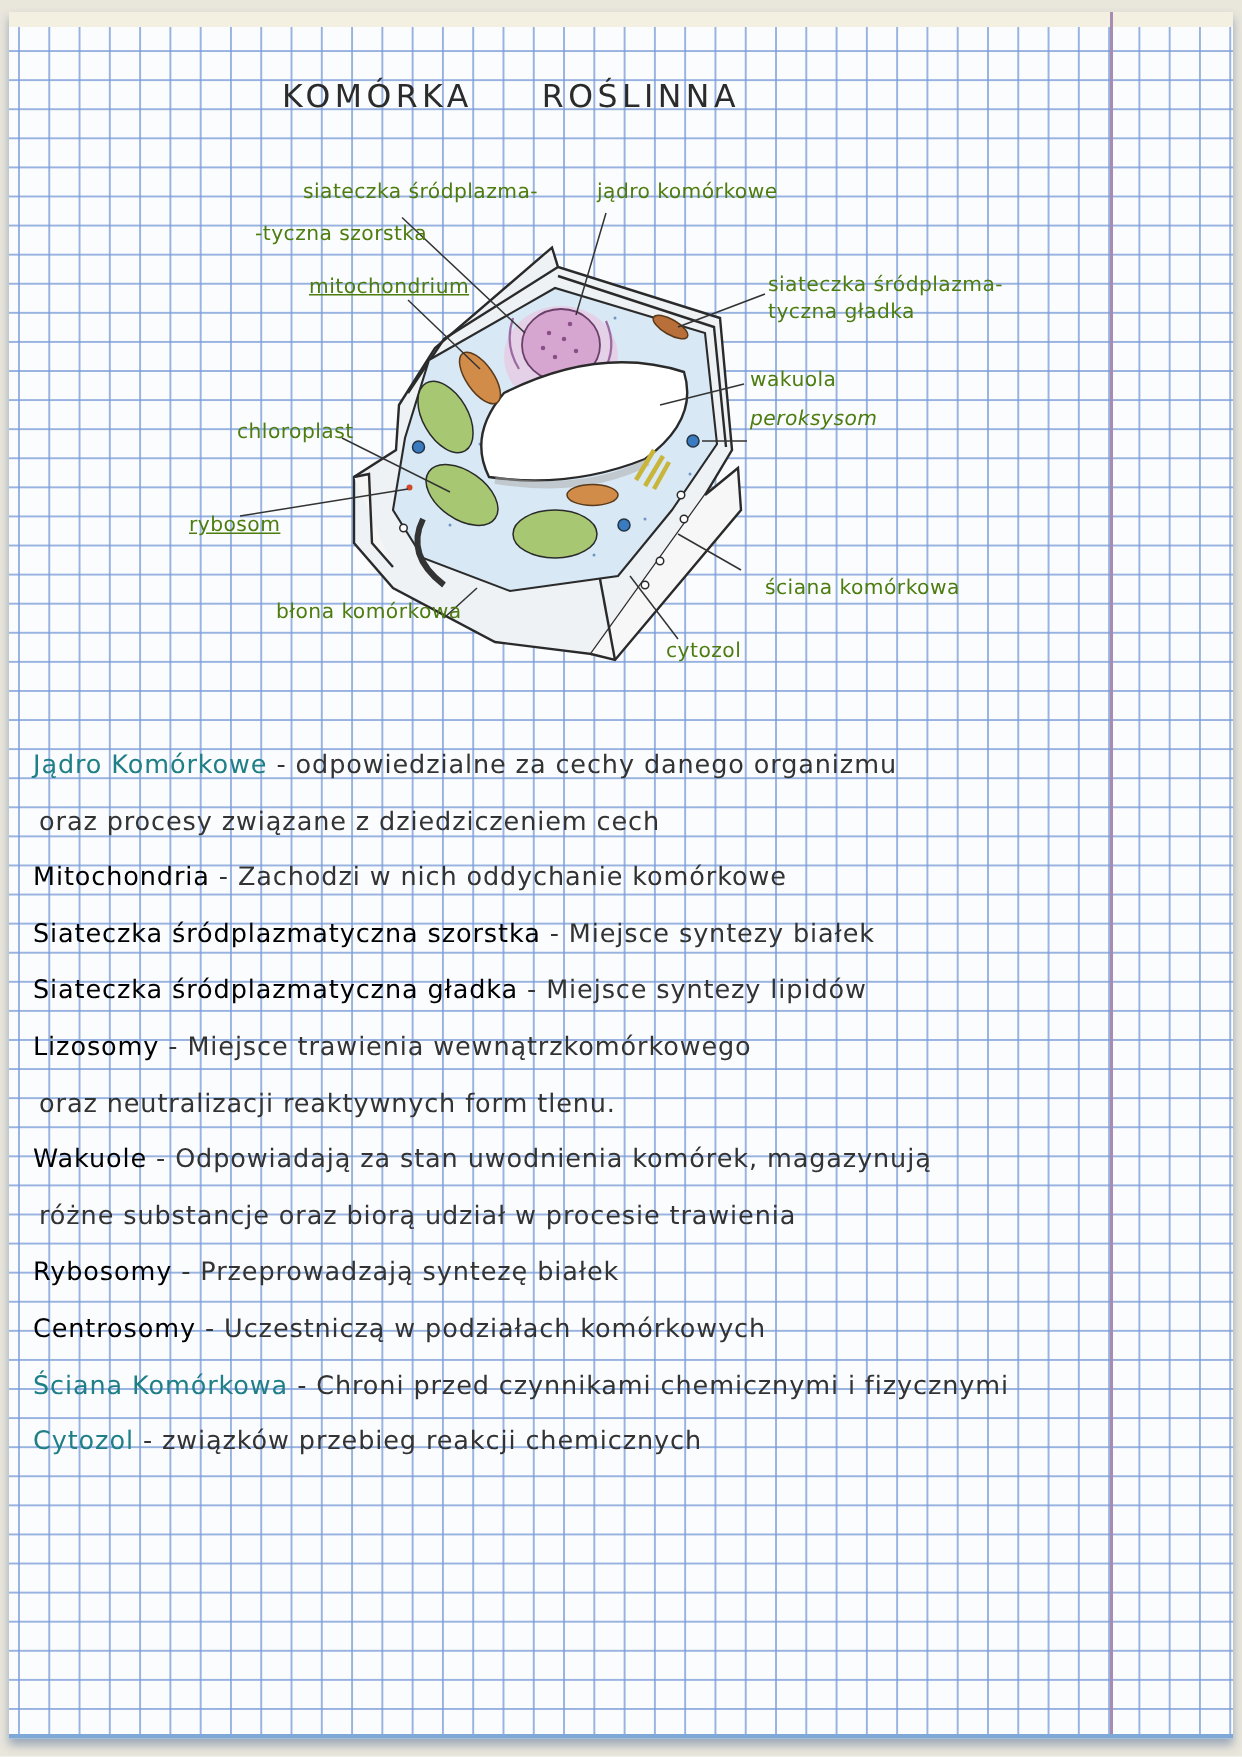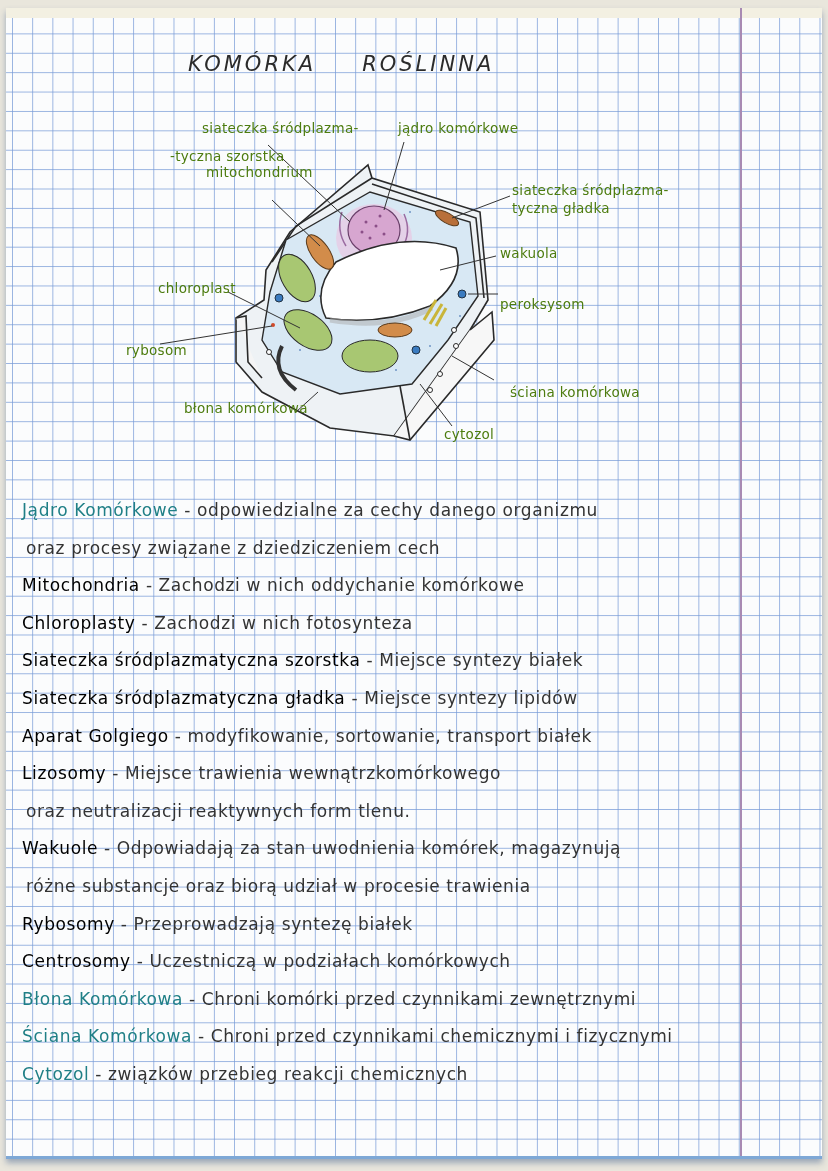--- a/index.html
+++ b/index.html
@@ -24,21 +24,21 @@
     position: absolute; left: 6px; top: 8px; width: 816px; height: 10px;
     background: #f3f0e2;
   }
   .margin-line {
     position: absolute; left: 740px; top: 8px; width: 2px; height: 1148px;
     background: #a88ab3;
   }
   .title {
     position: absolute; left: 188px; top: 52px;
     font-size: 21px; letter-spacing: 3px; color: #2b2b2b;
-    font-family: "DejaVu Sans", sans-serif; font-weight: normal; font-style: italic;
+    font-family: "DejaVu Sans", sans-serif; font-weight: normal;
   }
   .title span { margin-right: 46px; }
   .lbl {
     position: absolute; font-size: 13.5px; color: #4d7c0f;
     font-family: "DejaVu Sans", sans-serif; white-space: nowrap;
     letter-spacing: 0.3px;
   }
   svg.cell { position: absolute; left: 0; top: 0; }
   .notes { position: absolute; left: 22px; top: 496px; width: 720px; }
   .row {
@@ -147,41 +147,38 @@
     <path d="M160 344 L272 326"></path>
     <path d="M494 380 L452 356"></path>
     <path d="M296 412 L318 392"></path>
     <path d="M452 426 L420 384"></path>
   </g>
 </svg>
 
 <div class="lbl" style="left:202px;top:120px;">siateczka śródplazma-</div>
 <div class="lbl" style="left:170px;top:148px;">-tyczna szorstka</div>
 <div class="lbl" style="left:398px;top:120px;">jądro komórkowe</div>
-<div class="lbl" style="left:206px;top:164px;">mitochondrium</div>
+<div class="lbl" style="left:206px;top:183px;text-decoration:underline;">mitochondrium</div>
 <div class="lbl" style="left:512px;top:182px;">siateczka śródplazma-</div>
 <div class="lbl" style="left:512px;top:200px;">tyczna gładka</div>
 <div class="lbl" style="left:500px;top:245px;">wakuola</div>
 <div class="lbl" style="left:158px;top:280px;">chloroplast</div>
-<div class="lbl" style="left:500px;top:296px;">peroksysom</div>
-<div class="lbl" style="left:126px;top:342px;">rybosom</div>
+<div class="lbl" style="left:500px;top:271px;font-style:italic;">peroksysom</div>
+<div class="lbl" style="left:126px;top:342px;text-decoration:underline;">rybosom</div>
 <div class="lbl" style="left:510px;top:384px;">ściana komórkowa</div>
 <div class="lbl" style="left:184px;top:400px;">błona komórkowa</div>
 <div class="lbl" style="left:444px;top:426px;">cytozol</div>
 
 <div class="notes">
   <div class="row"><span class="term teal">Jądro Komórkowe</span><span class="sep">-</span><span>odpowiedzialne za cechy danego organizmu</span></div>
   <div class="row cont"><span>oraz procesy związane z dziedziczeniem cech</span></div>
   <div class="row"><span class="term">Mitochondria</span><span class="sep">-</span><span>Zachodzi w nich oddychanie komórkowe</span></div>
-  <div class="row"><span class="term">Chloroplasty</span><span class="sep">-</span><span>Zachodzi w nich fotosynteza</span></div>
   <div class="row"><span class="term">Siateczka śródplazmatyczna szorstka</span><span class="sep">-</span><span>Miejsce syntezy białek</span></div>
   <div class="row"><span class="term">Siateczka śródplazmatyczna gładka</span><span class="sep">-</span><span>Miejsce syntezy lipidów</span></div>
-  <div class="row"><span class="term">Aparat Golgiego</span><span class="sep">-</span><span>modyfikowanie, sortowanie, transport białek</span></div>
   <div class="row"><span class="term">Lizosomy</span><span class="sep">-</span><span>Miejsce trawienia wewnątrzkomórkowego</span></div>
   <div class="row cont"><span>oraz neutralizacji reaktywnych form tlenu.</span></div>
   <div class="row"><span class="term">Wakuole</span><span class="sep">-</span><span>Odpowiadają za stan uwodnienia komórek, magazynują</span></div>
   <div class="row cont"><span>różne substancje oraz biorą udział w procesie trawienia</span></div>
   <div class="row"><span class="term">Rybosomy</span><span class="sep">-</span><span>Przeprowadzają syntezę białek</span></div>
   <div class="row"><span class="term">Centrosomy</span><span class="sep">-</span><span>Uczestniczą w podziałach komórkowych</span></div>
-  <div class="row"><span class="term teal">Błona Komórkowa</span><span class="sep">-</span><span>Chroni komórki przed czynnikami zewnętrznymi</span></div>
   <div class="row"><span class="term teal">Ściana Komórkowa</span><span class="sep">-</span><span>Chroni przed czynnikami chemicznymi i fizycznymi</span></div>
   <div class="row"><span class="term teal">Cytozol</span><span class="sep">-</span><span>związków przebieg reakcji chemicznych</span></div>
 </div>
 
 </body></html>

